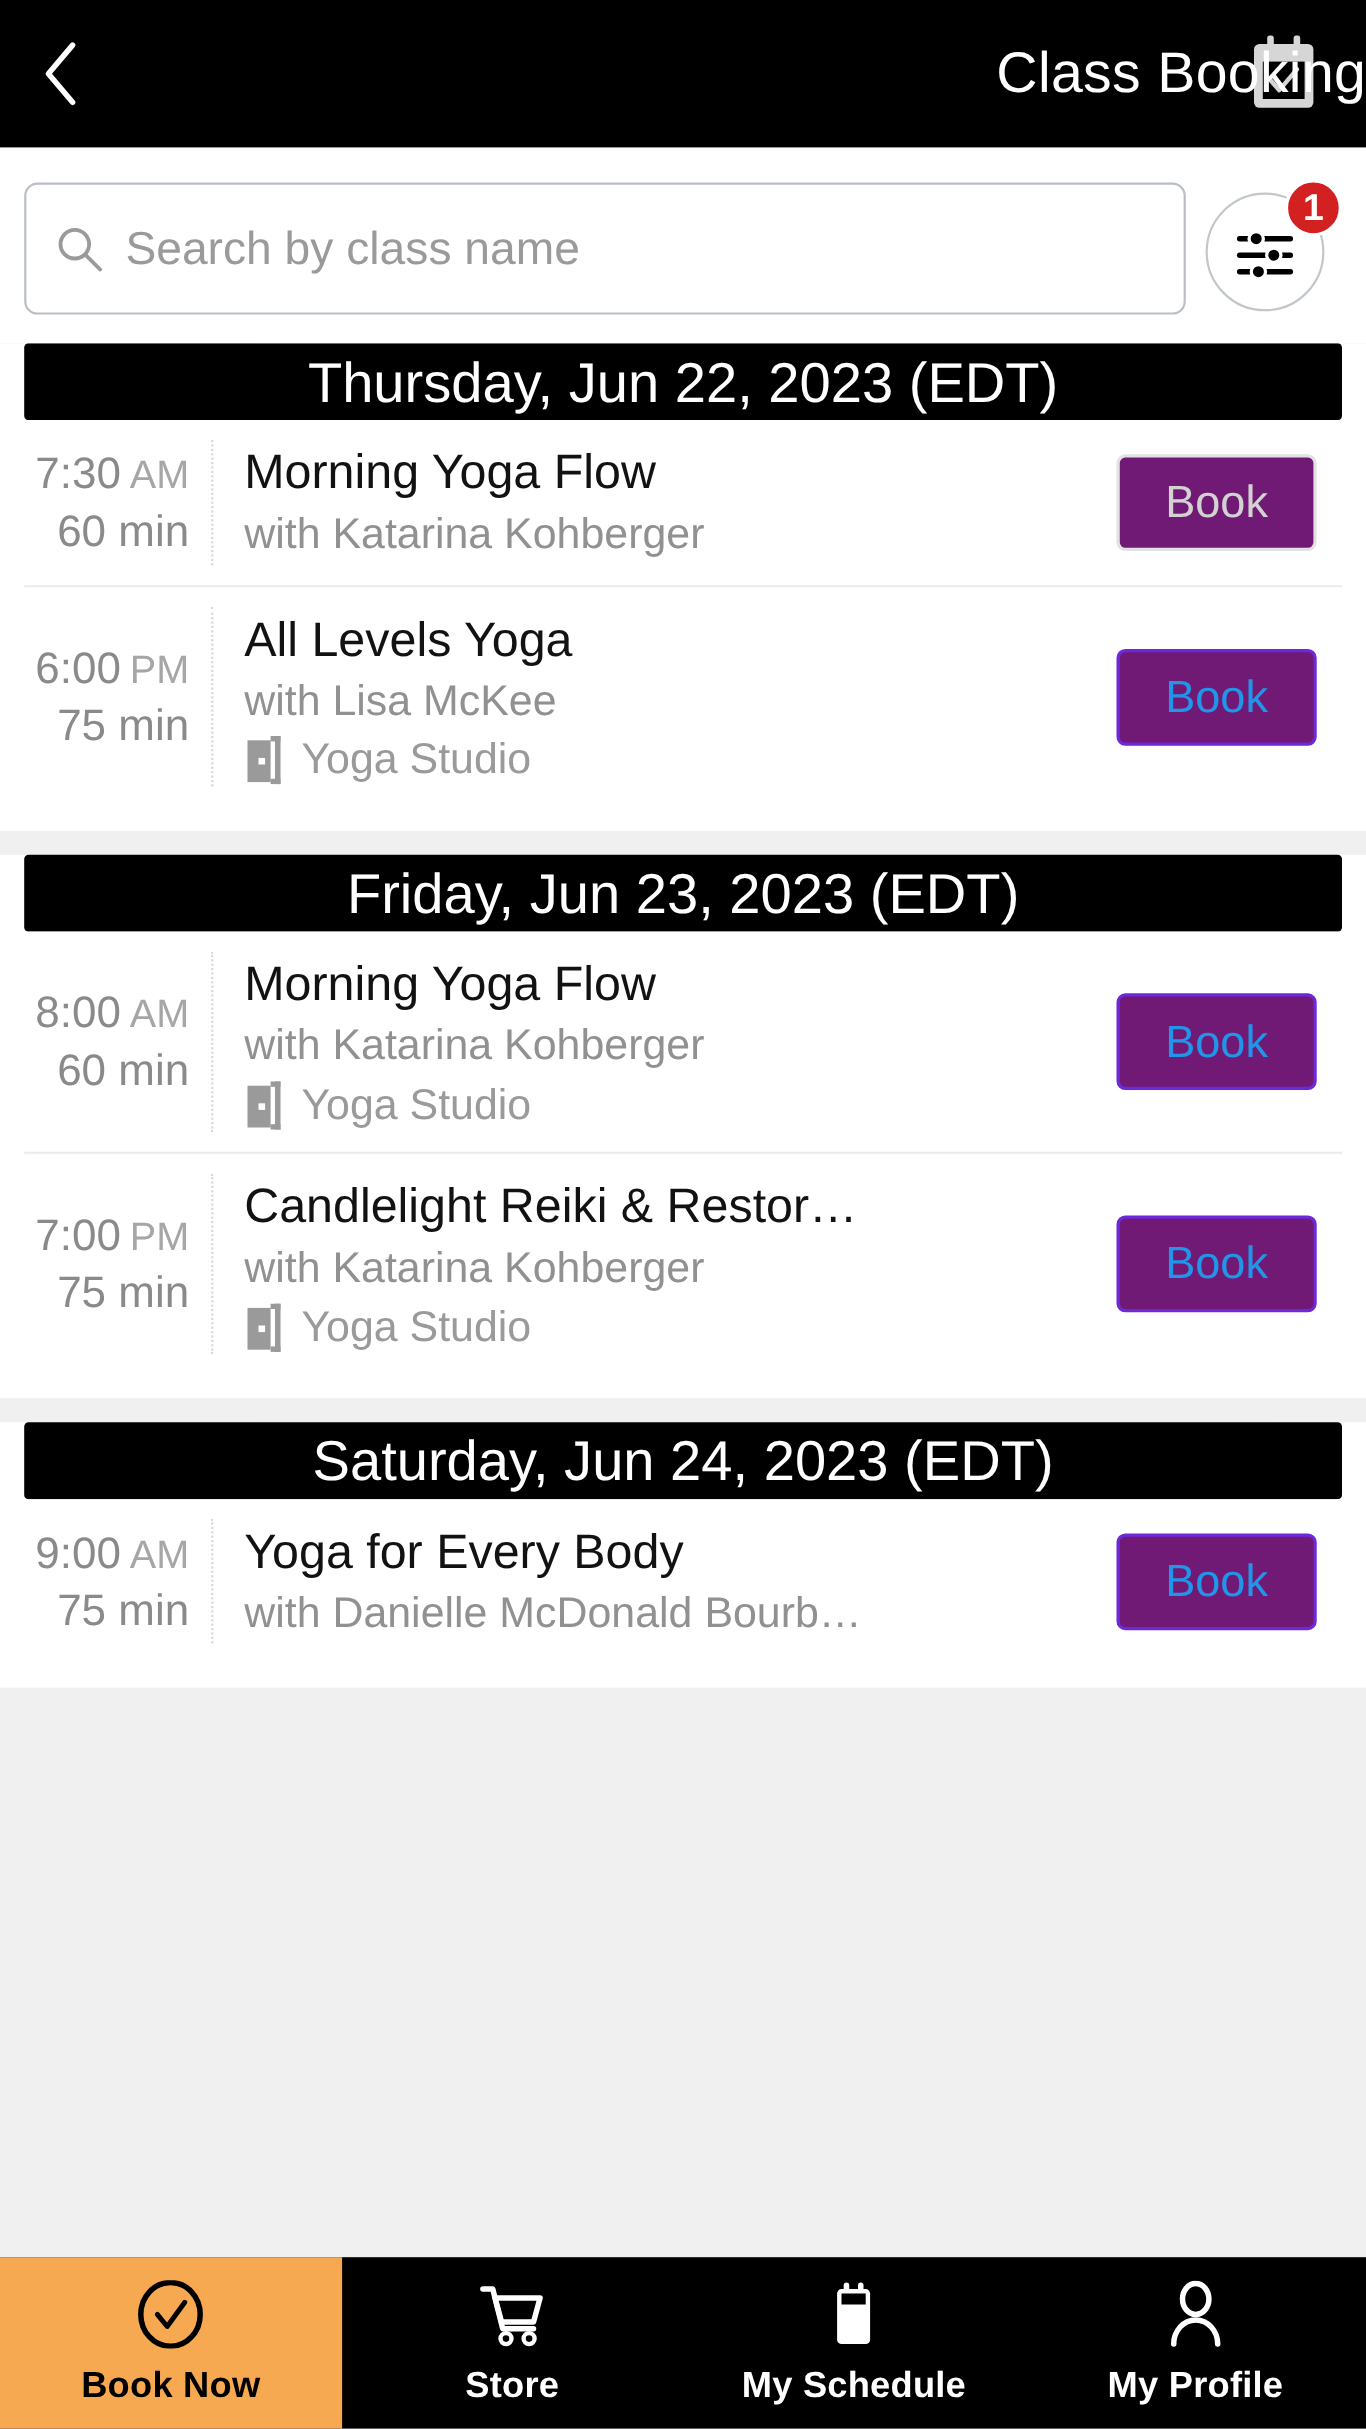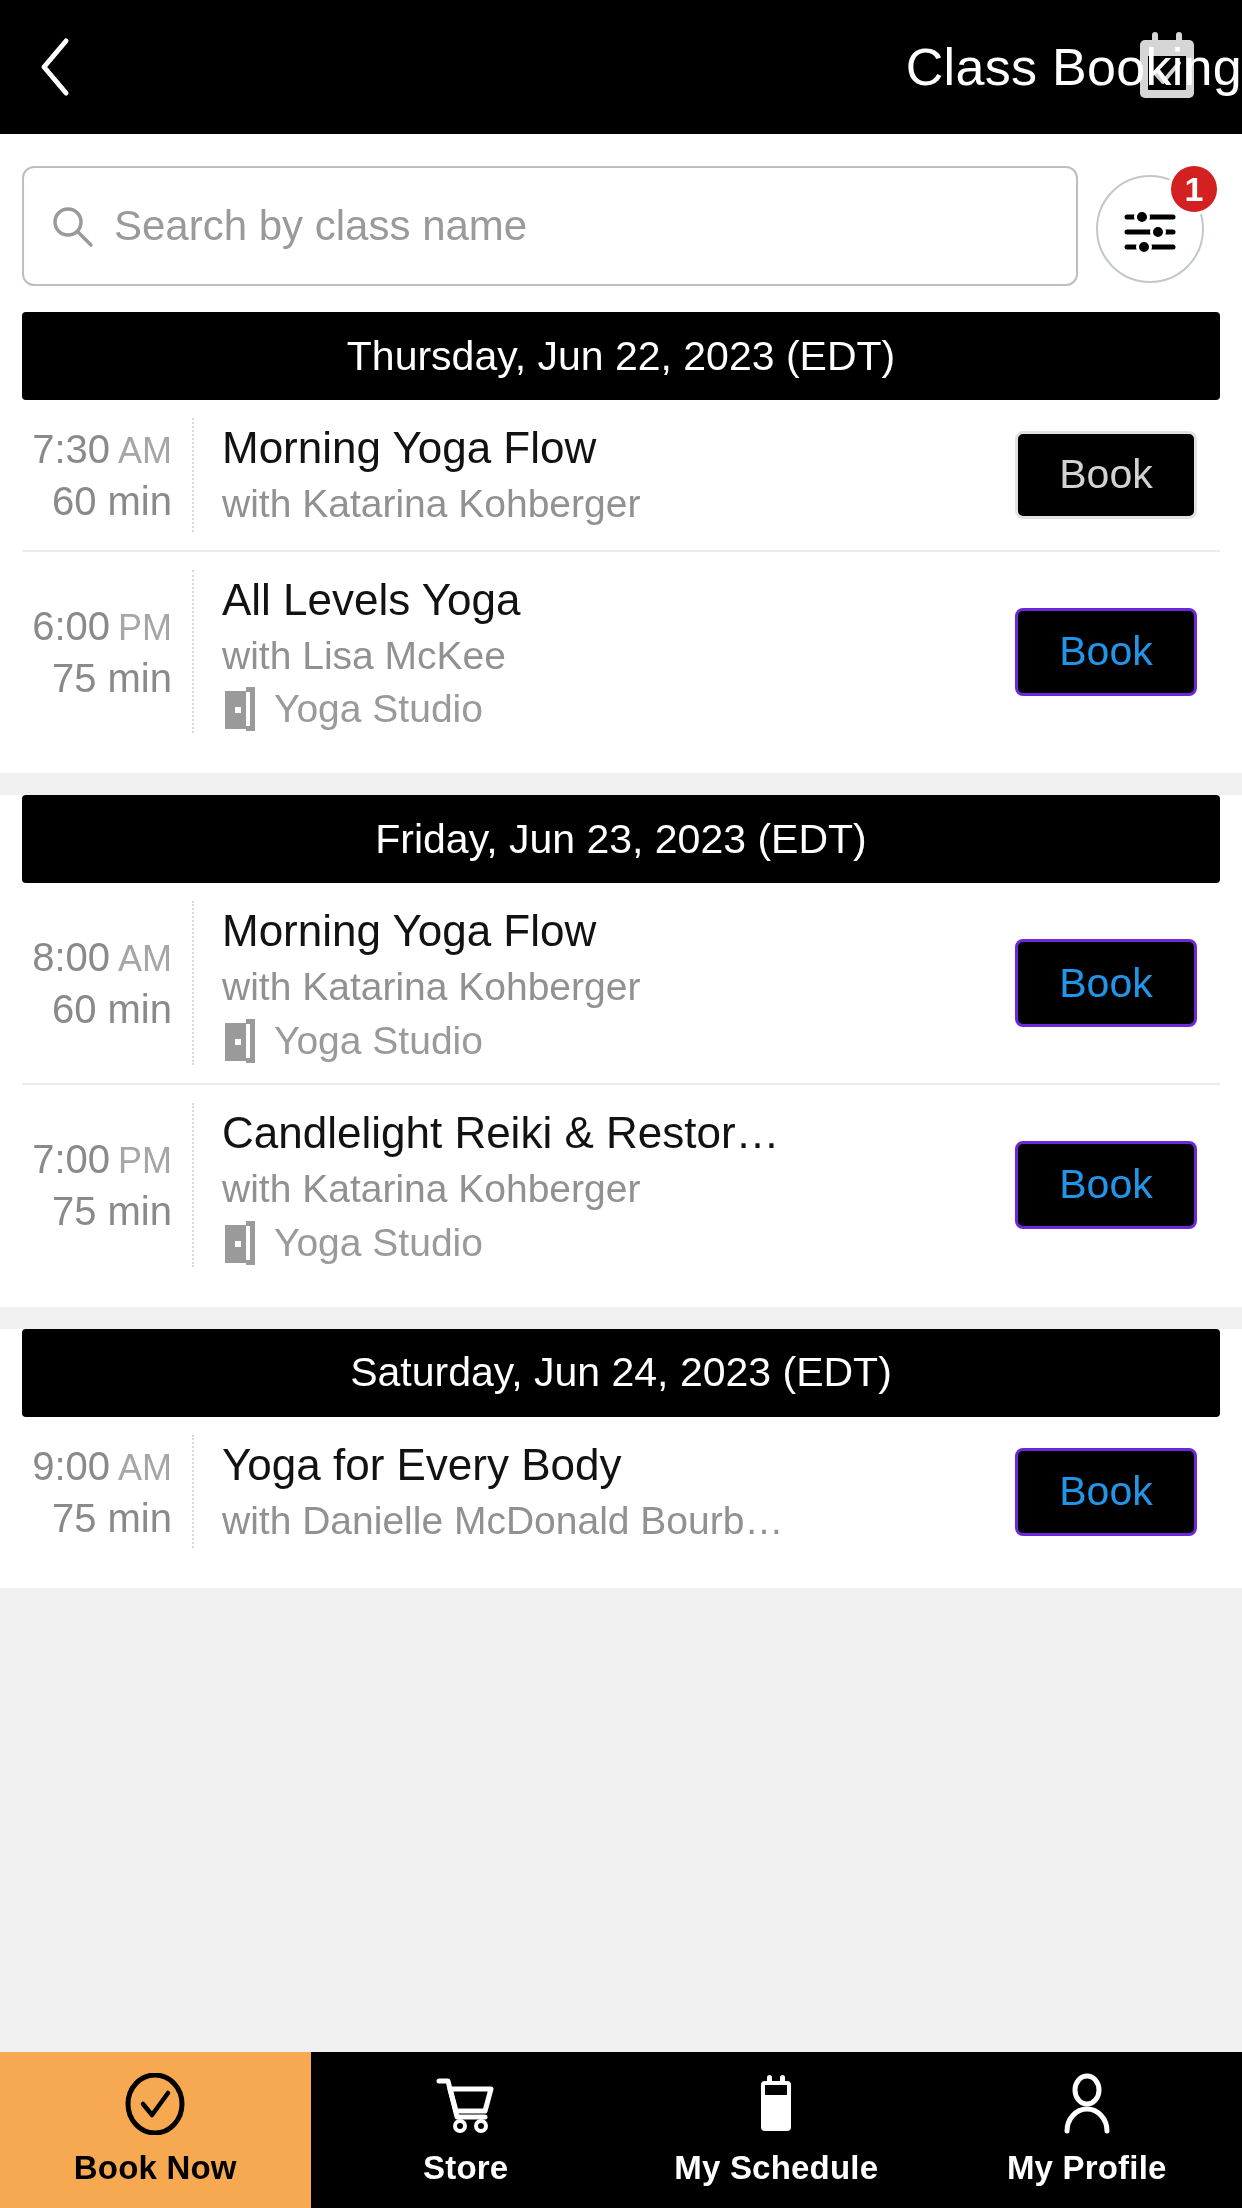--- a/index.html
+++ b/index.html
@@ -57,23 +57,23 @@
     min-width: 52px; height: 52px; border-radius: 26px; background: #d32020;
     color: #ffffff; font-size: 34px; font-weight: 700;
     display: flex; align-items: center; justify-content: center;
     border: 3px solid #ffffff; padding: 0 6px;
   }
 
   
   .list { flex: 1 1 auto; background: #f0f0f0; overflow: hidden; }
   .day-group { background: #ffffff; }
   .day-header {
-    background: #000000; color: #ffffff; height: 88px;
+    background: #000000; color: #ffffff; height: 70px;
     display: flex; align-items: center; justify-content: center;
-    font-size: 41px; font-weight: 400; margin: 22px 22px 0 22px;
+    font-size: 51px; font-weight: 400; margin: 22px 22px 0 22px;
     border-radius: 4px;
   }
   .day-group.first .day-header { margin-top: 0; }
   .rows { background:#ffffff; margin: 0 22px 0 22px; }
 
   .class-row {
     display: flex; align-items: stretch; background: #ffffff;
     border-bottom: 2px solid #ececec; padding: 18px 0;
   }
   .class-row.last { border-bottom: none; }
@@ -102,21 +102,21 @@
     display: flex; align-items: flex-end; gap: 14px; margin-top: 6px;
   }
   .door-icon { width: 38px; height: 44px; flex: 0 0 auto; }
   .loc-text { font-size: 39px; color: #9a9a9a; white-space: nowrap; }
 
   .col-action {
     width: 216px; flex: 0 0 auto; display: flex; align-items: center;
     justify-content: center; padding-right: 12px;
   }
   .book-btn {
-    width: 182px; height: 88px; border-radius: 8px; background: #000000;
+    width: 182px; height: 88px; border-radius: 8px; background: #701a75;
     border: 3px solid #6d28d9; color: #2196e8;
     font-size: 41px; font-family: "Liberation Sans", sans-serif;
     display: flex; align-items: center; justify-content: center; cursor: pointer;
   }
   .book-btn.disabled { border-color: #e2e2e2; color: #d2d2d2; cursor: default; }
 
   .list-pad { height: 22px; background: #ffffff; }
   .spacer { flex: 1 1 auto; background: #f0f0f0; }
 
   

